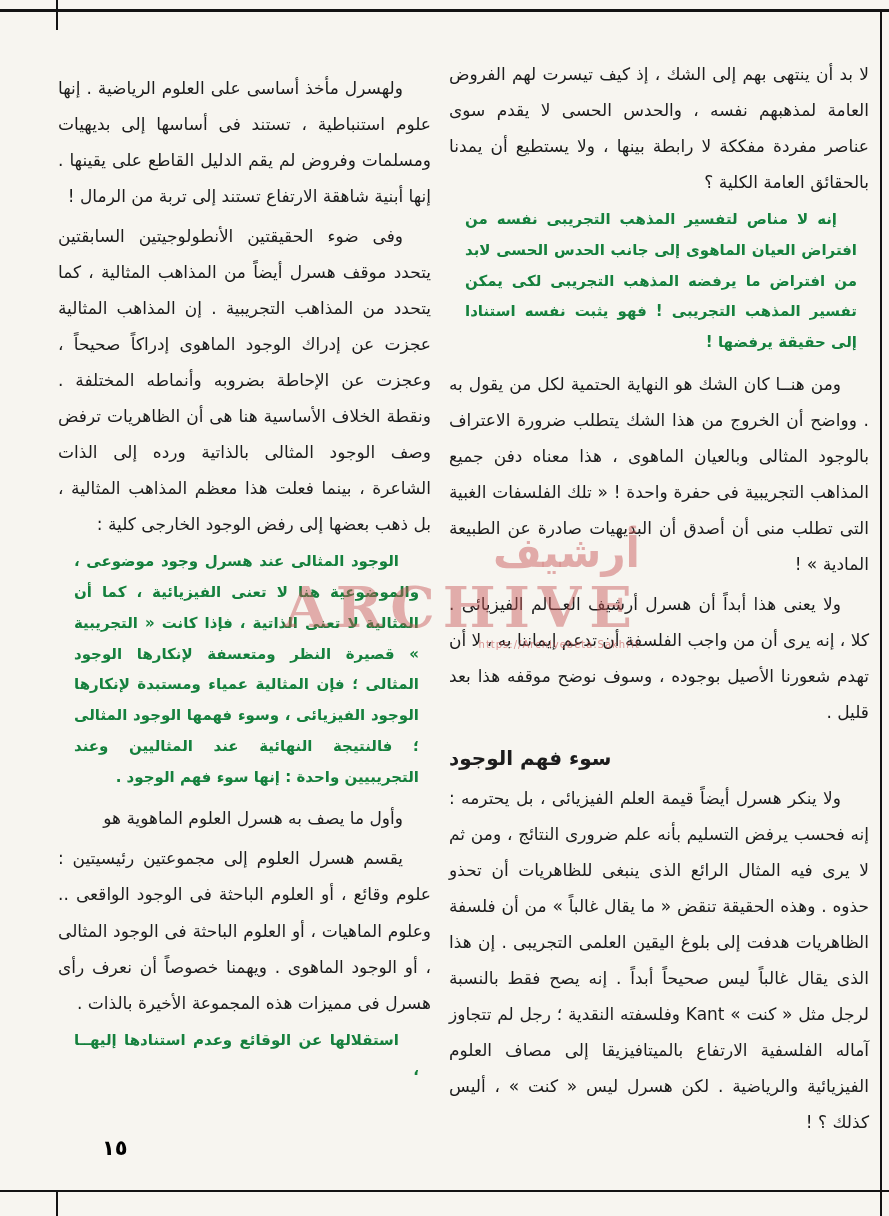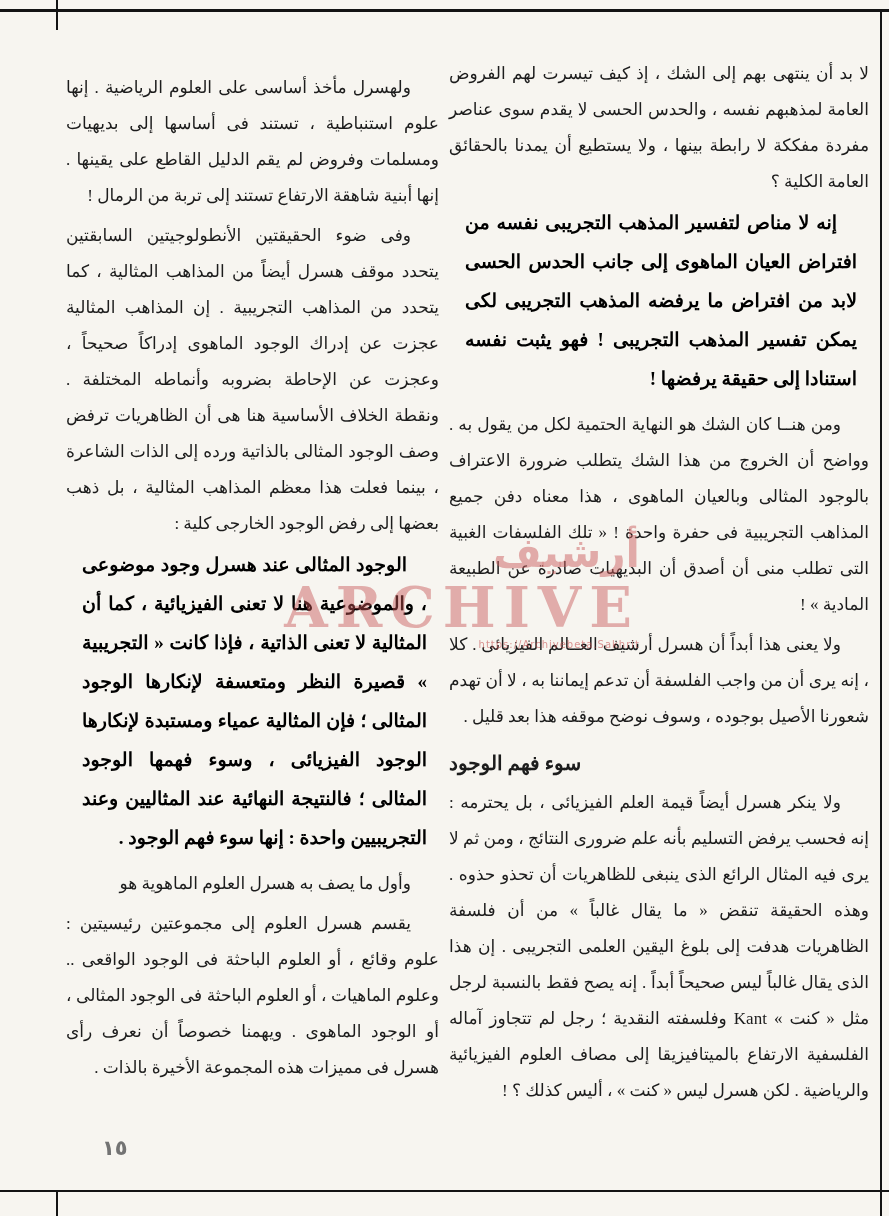--- a/index.html
+++ b/index.html
@@ -15,36 +15,36 @@
   
   .line { position:absolute; background:#141414; }
   .border-top    { top:9px; left:0; width:889px; height:3px; }
   .border-right  { top:9px; right:7px; width:2px; height:1207px; }
   .border-bottom { top:1190px; left:0; width:889px; height:2px; }
   .tick-top-left    { top:0; left:56px; width:2px; height:30px; }
   .tick-bottom-left { top:1190px; left:56px; width:2px; height:26px; }
 
   .columns {
     position:absolute; top:56px; right:20px; left:58px;
-    display:flex; direction:rtl; gap:10px;font-family:Liberation Serif, serif;
+    display:flex; direction:rtl; gap:18px;
   }
   .col { direction:rtl; }
   .col-right { width:420px; }
   .col-left  { width:373px; padding-top:14px; }
 
   p.para {
     font-size:17px; line-height:2.12;
     text-align:justify; margin:0 0 4px 0;
     text-indent:28px;
   }
   p.para.noindent { text-indent:0; }
   p.small {
-    font-size:19px; line-height:2.05; font-weight:bold;
+    font-size:15px; line-height:2.05; font-weight:bold;
     text-align:justify; margin:4px 12px 8px 16px;
-    text-indent:20px; color:#000000;
+    text-indent:20px; color:#15803d;
   }
   h2.section {
     font-size:20px; font-weight:bold;
     text-align:left; margin:16px 0 10px 0;
   }
 
   .watermark {
     position:absolute; top:528px; left:240px; width:400px;
     text-align:right; pointer-events:none; direction:ltr;
   }
@@ -61,21 +61,21 @@
     line-height:1.05;
   }
   .wm-url {
     font-size:10px; letter-spacing:1px;
     color:rgba(198,84,84,0.62);
     margin-top:2px;
   }
 
   .page-num {
     position:absolute; left:102px; top:1136px;
-    font-size:21px; font-weight:bold; color:#737373;
+    font-size:21px; font-weight:bold; color:#000000;
   }
 </style>
 </head>
 <body>
 
 <div class="page">
 
   <div class="line border-top"></div>
   <div class="line border-right"></div>
   <div class="line border-bottom"></div>
@@ -92,20 +92,21 @@
       <h2 class="section">سوء فهم الوجود</h2>
       <p class="para">ولا ينكر هسرل أيضاً قيمة العلم الفيزيائى ، بل يحترمه : إنه فحسب يرفض التسليم بأنه علم ضرورى النتائج ، ومن ثم لا يرى فيه المثال الرائع الذى ينبغى للظاهريات أن تحذو حذوه . وهذه الحقيقة تنقض « ما يقال غالباً » من أن فلسفة الظاهريات هدفت إلى بلوغ اليقين العلمى التجريبى . إن هذا الذى يقال غالباً ليس صحيحاً أبداً . إنه يصح فقط بالنسبة لرجل مثل « كنت » Kant وفلسفته النقدية ؛ رجل لم تتجاوز آماله الفلسفية الارتفاع بالميتافيزيقا إلى مصاف العلوم الفيزيائية والرياضية . لكن هسرل ليس « كنت » ، أليس كذلك ؟ !</p>
     </div>
 
     <div class="col col-left">
       <p class="para">ولهسرل مأخذ أساسى على العلوم الرياضية . إنها علوم استنباطية ، تستند فى أساسها إلى بديهيات ومسلمات وفروض لم يقم الدليل القاطع على يقينها . إنها أبنية شاهقة الارتفاع تستند إلى تربة من الرمال !</p>
       <p class="para">وفى ضوء الحقيقتين الأنطولوجيتين السابقتين يتحدد موقف هسرل أيضاً من المذاهب المثالية ، كما يتحدد من المذاهب التجريبية . إن المذاهب المثالية عجزت عن إدراك الوجود الماهوى إدراكاً صحيحاً ، وعجزت عن الإحاطة بضروبه وأنماطه المختلفة . ونقطة الخلاف الأساسية هنا هى أن الظاهريات ترفض وصف الوجود المثالى بالذاتية ورده إلى الذات الشاعرة ، بينما فعلت هذا معظم المذاهب المثالية ، بل ذهب بعضها إلى رفض الوجود الخارجى كلية :</p>
       <p class="small">الوجود المثالى عند هسرل وجود موضوعى ، والموضوعية هنا لا تعنى الفيزيائية ، كما أن المثالية لا تعنى الذاتية ، فإذا كانت « التجريبية » قصيرة النظر ومتعسفة لإنكارها الوجود المثالى ؛ فإن المثالية عمياء ومستبدة لإنكارها الوجود الفيزيائى ، وسوء فهمها الوجود المثالى ؛ فالنتيجة النهائية عند المثاليين وعند التجريبيين واحدة : إنها سوء فهم الوجود .</p>
       <p class="para">وأول ما يصف به هسرل العلوم الماهوية هو</p>
       <p class="para">يقسم هسرل العلوم إلى مجموعتين رئيسيتين : علوم وقائع ، أو العلوم الباحثة فى الوجود الواقعى .. وعلوم الماهيات ، أو العلوم الباحثة فى الوجود المثالى ، أو الوجود الماهوى . ويهمنا خصوصاً أن نعرف رأى هسرل فى مميزات هذه المجموعة الأخيرة بالذات .</p>
+      <p class="small">استقلالها عن الوقائع وعدم استنادها إليهــا ،</p>
     </div>
 
   </div>
 
   <div class="watermark">
     <div class="wm-arabic">أرشيف</div>
     <div class="wm-archive">ARCHIVE</div>
     <div class="wm-url">https://Archivebeta.Sakhrit</div>
   </div>
 

